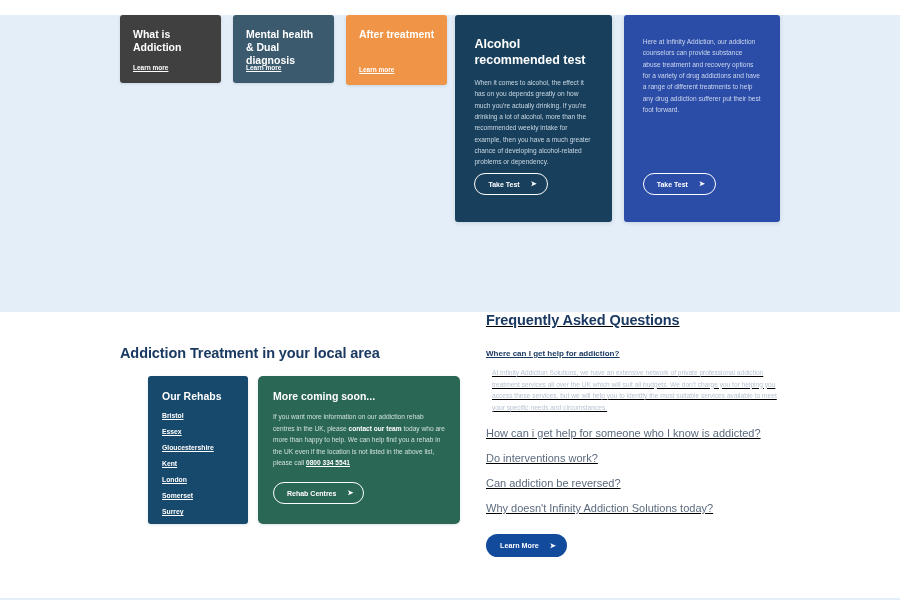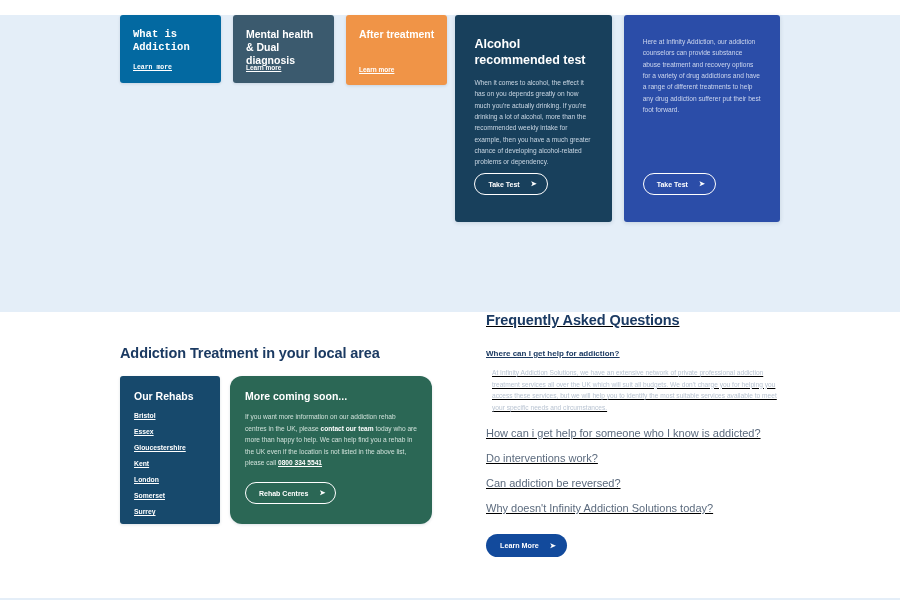--- a/index.html
+++ b/index.html
@@ -83,21 +83,21 @@
   .gcard-link {
     color: #ffffff;
     font-size: 6.5px;
     font-weight: bold;
     text-decoration: underline;
     display: inline-block;
     position: absolute;
     bottom: 12px;
     left: 13px;
   }
-  .c-teal   { background: #0369a1; font-family: Liberation Mono, monospace; }
+  .c-teal   { background: #404040; }
   .c-purple { background: #3b2a9e; }
   .c-orange { background: #f09447; }
   .c-slate  { background: #3b5a6e; }
 
   
   .test-card {
     width: 158px;
     height: 207px;
     border-radius: 3px;
     padding: 21px 19px 0 19px;
@@ -143,20 +143,21 @@
   
   .lower-wrap {
     display: flex;
     gap: 0;
     margin-top: 15px;
   }
   .local-col { width: 340px; }
   .local-cards {
     display: flex;
     gap: 10px;
+    justify-content: flex-end;
   }
   .rehabs-card {
     width: 100px;
     height: 148px;
     background: #17496c;
     border-radius: 3px;
     padding: 14px 0 0 14px;
     box-sizing: border-box;
     box-shadow: 0 1px 3px rgba(30,60,90,0.15);
   }
@@ -171,21 +172,21 @@
     color: #ffffff;
     font-size: 6.8px;
     font-weight: bold;
     text-decoration: underline;
     margin-bottom: 9px;
   }
   .soon-card {
     width: 202px;
     height: 148px;
     background: #2b6755;
-    border-radius: 12px;
+    border-radius: 5px;
     padding: 14px 15px 0 15px;
     box-sizing: border-box;
     position: relative;
     box-shadow: 0 1px 3px rgba(30,60,90,0.15);
   }
   .soon-title {
     color: #ffffff;
     font-size: 10.5px;
     font-weight: bold;
     margin: 0 0 9px 0;

